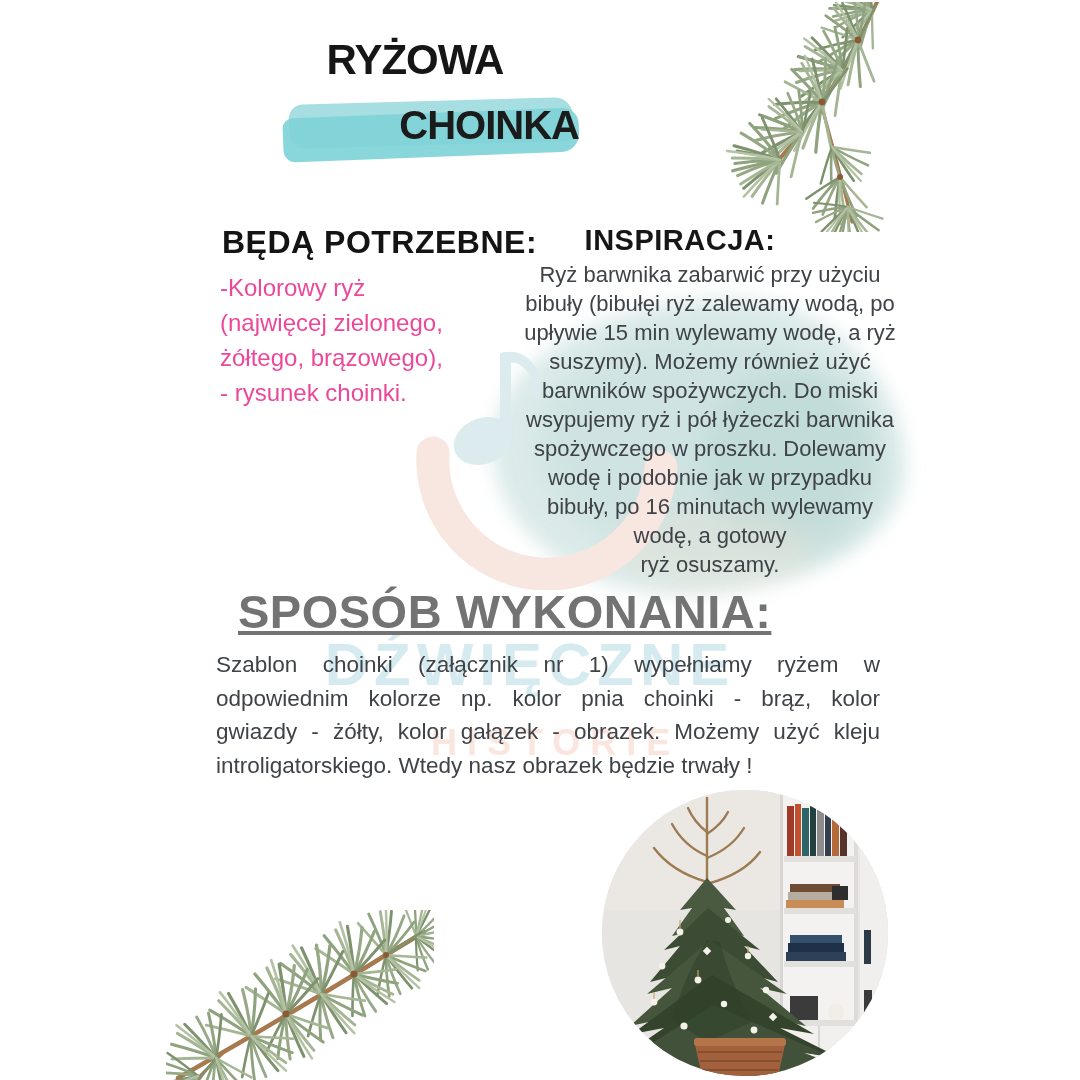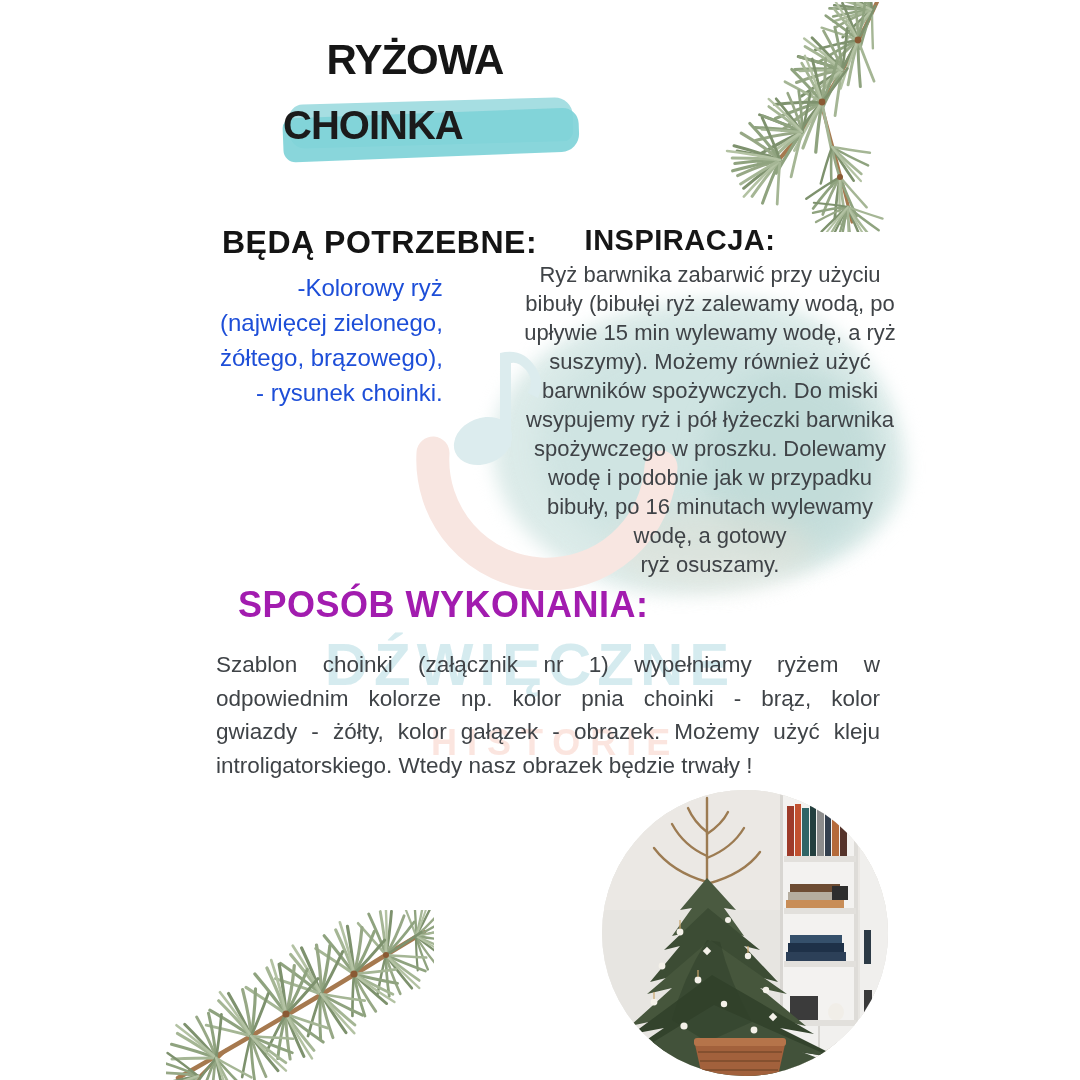--- a/index.html
+++ b/index.html
@@ -15,29 +15,29 @@
   .highlight-wrap{position:absolute;left:283px;top:99px;width:296px;height:60px;}
   .highlight-stroke{
     position:absolute;left:6px;top:2px;width:284px;height:44px;background:#a6dee2;
     border-radius:14px 18px 10px 16px;transform:rotate(-1.6deg);
   }
   .highlight-stroke2{
     position:absolute;left:0px;top:14px;width:296px;height:44px;background:#7fd2d8;
     border-radius:10px 16px 18px 12px;transform:rotate(-2.2deg);opacity:.92;
   }
   .title-sub{
-    position:absolute;left:0;top:4px;width:296px;text-align:left;
+    position:absolute;left:0;top:4px;width:296px;text-align:right;
     font-size:40px;font-weight:800;letter-spacing:-1px;color:#1b1b1b;
   }
   
   .needed-heading{
     position:absolute;left:222px;top:224px;font-size:32px;font-weight:800;
     letter-spacing:.5px;color:#141414;white-space:nowrap;
   }
-  .needed-list{position:absolute;left:220px;top:270px;color:#1d4ed8;font-size:24px;text-align:right;}
+  .needed-list{position:absolute;left:220px;top:270px;color:#ec4899;font-size:24px;}
   .needed-list .tline{height:35px;line-height:35px;white-space:nowrap;}
   
   .insp-heading{
     position:absolute;left:500px;top:218px;width:360px;text-align:center;
     font-size:29px;font-weight:800;letter-spacing:.5px;color:#161616;z-index:3;margin-top:6px;
   }
   .insp-body{position:absolute;left:515px;top:260px;width:390px;text-align:center;
     color:#3f4347;font-size:22px;z-index:3;}
   .insp-body .tline{height:29px;line-height:29px;white-space:nowrap;}
   
@@ -47,22 +47,22 @@
   .blob .b2{position:absolute;left:45px;top:30px;width:330px;height:235px;background:#cde3e1;
     border-radius:50%;filter:blur(14px);opacity:.85;}
   .blob .b3{position:absolute;left:210px;top:70px;width:180px;height:190px;background:#bad7d4;
     border-radius:50%;filter:blur(13px);opacity:.6;}
   .blob .b4{position:absolute;left:120px;top:210px;width:200px;height:80px;background:#e6e1d6;
     border-radius:50%;filter:blur(12px);opacity:.45;}
   
   .logo{position:absolute;left:405px;top:335px;width:290px;height:255px;z-index:2;}
   
   .method-heading{
-    position:absolute;left:238px;top:584px;font-size:36px;font-weight:800;
-    letter-spacing:.5px;color:#a21caf;white-space:nowrap;z-index:3;
+    position:absolute;left:238px;top:584px;font-size:47px;font-weight:800;
+    letter-spacing:.5px;color:#737373;white-space:nowrap;z-index:3;text-decoration:underline;
   }
   .method-body{position:absolute;left:216px;top:648px;width:664px;color:#3f4347;
     font-size:22.5px;z-index:3;}
   .method-body .tline{height:33.5px;line-height:33.5px;text-align:justify;text-align-last:justify;}
   .method-body .tline:last-child{text-align:center;text-align-last:left;}
   
   .wm1{position:absolute;left:320px;top:630px;width:420px;text-align:center;
     font-size:60px;font-weight:700;letter-spacing:6px;color:rgba(168,213,221,.48);z-index:2;}
   .wm2{position:absolute;left:425px;top:722px;width:240px;
     font-size:36px;font-weight:700;letter-spacing:10px;color:rgba(247,208,196,.55);z-index:2;margin-left:6px;}

